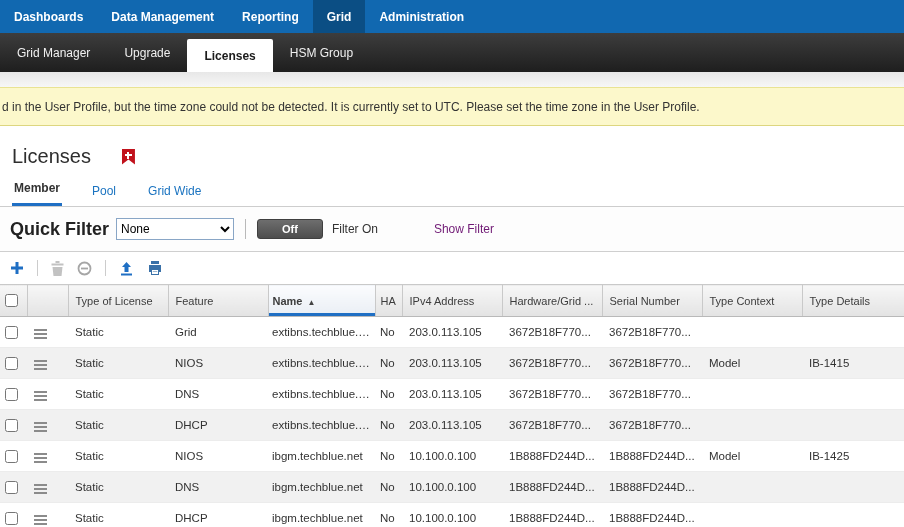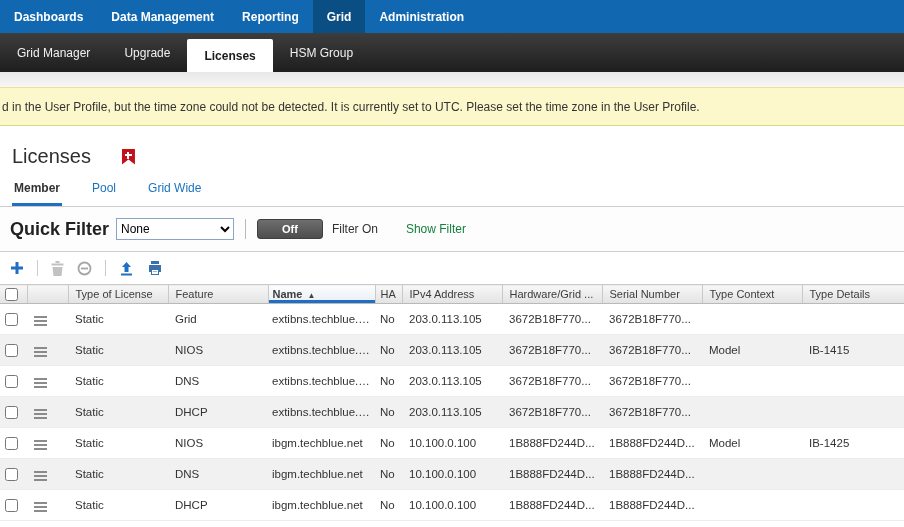--- a/index.html
+++ b/index.html
@@ -31,44 +31,44 @@
 
   
   .title-row { display: flex; align-items: center; padding: 19px 0 0 12px; }
   .page-title { font-size: 20px; color: #2e2e2e; }
   .flag { position: relative; width: 13px; height: 16px; margin-left: 31px; background: #c1121c;
     clip-path: polygon(0 0, 100% 0, 100% 100%, 50% 68%, 0 100%); }
   .flag::before { content: ""; position: absolute; left: 5.5px; top: 3px; width: 2px; height: 7px; background: #fff; }
   .flag::after  { content: ""; position: absolute; left: 3px; top: 5.5px; width: 7px; height: 2px; background: #fff; }
 
   
-  .view-tabs { display: flex; padding: 13px 0 0 12px; border-bottom: 1px solid #cdcdcd; }
+  .view-tabs { display: flex; padding: 13px 0 0 12px; border-bottom: 1px solid #cdcdcd; align-items: flex-end; }
   .view-tab { font-size: 12px; padding: 0 2px 8px 2px; margin-right: 28px; color: #1a73c0; cursor: pointer; }
   .view-tab.active { color: #333; font-weight: bold; border-bottom: 3px solid #1f6fc4; }
 
   
   .filterbar { display: flex; align-items: center; height: 45px; padding-left: 10px;
     border-bottom: 1px solid #cfcfcf; background: #fdfdfd; }
   .qf-label { font-size: 18px; font-weight: bold; color: #222; margin-right: 7px; }
   select.qf { width: 118px; height: 22px; font-size: 12px; border: 1px solid #89a6c6;
     background: #fff; font-family: inherit; }
   .vsep { width: 1px; height: 20px; background: #b9b9b9; margin: 0 11px; }
   .off-btn { background: linear-gradient(#6e6e6e, #4d4d4d); color: #fff; font-size: 11px;
     font-weight: bold; padding: 3px 24px; border-radius: 3px; border: 1px solid #3f3f3f; cursor: pointer; }
   .filter-on { font-size: 12px; color: #333; margin-left: 9px; }
-  .show-filter { font-size: 12px; color: #15803d; margin-left: 28px; cursor: pointer; }
+  .show-filter { font-size: 12px; color: #701a75; margin-left: 56px; cursor: pointer; }
 
   
   .icon-toolbar { display: flex; align-items: center; height: 32px; padding-left: 10px; gap: 13px; }
   .tool { display: flex; align-items: center; cursor: pointer; }
   .tsep { width: 1px; height: 16px; background: #ccc; }
 
   
   table { width: 904px; table-layout: fixed; border-collapse: collapse; }
-  thead th { height: 19px; background: linear-gradient(#f7f7f7, #e3e3e3);
+  thead th { height: 32px; background: linear-gradient(#f7f7f7, #e3e3e3);
     border-top: 1px solid #c9c9c9; border-bottom: 1px solid #b9b9b9; border-right: 1px solid #c9c9c9;
     font-size: 11px; font-weight: normal; color: #3c3c3c; text-align: left; padding: 0 7px;
     white-space: nowrap; overflow: hidden; margin-left: 29px; }
   thead th:last-child { border-right: none; }
   thead th.sorted { font-weight: bold; box-shadow: inset 0 -3px 0 #1f6fc4;
     background: linear-gradient(#fbfcfe, #e9eef4); }
   .sort-arrow { font-size: 8px; margin-left: 5px; color: #444; }
   tbody td { height: 31px; font-size: 11.5px; color: #333; padding: 0 7px;
     white-space: nowrap; overflow: hidden; text-overflow: ellipsis; border-bottom: 1px solid #ececec; }
   tbody tr:nth-child(even) { background: #f1f1f1; }

